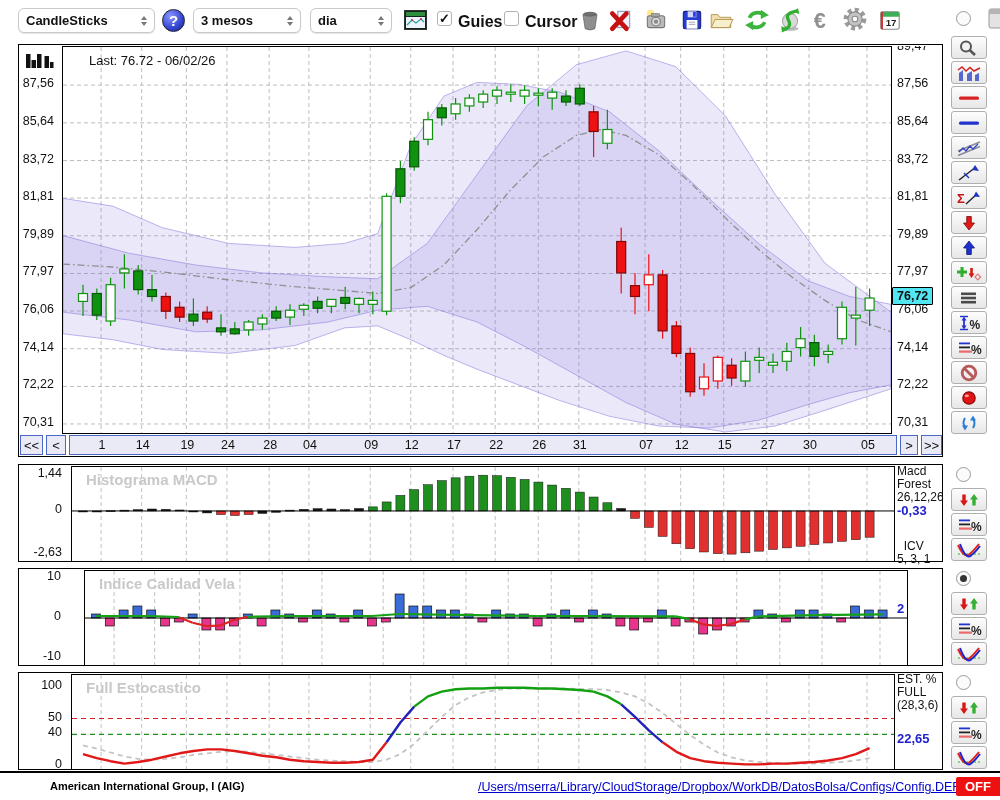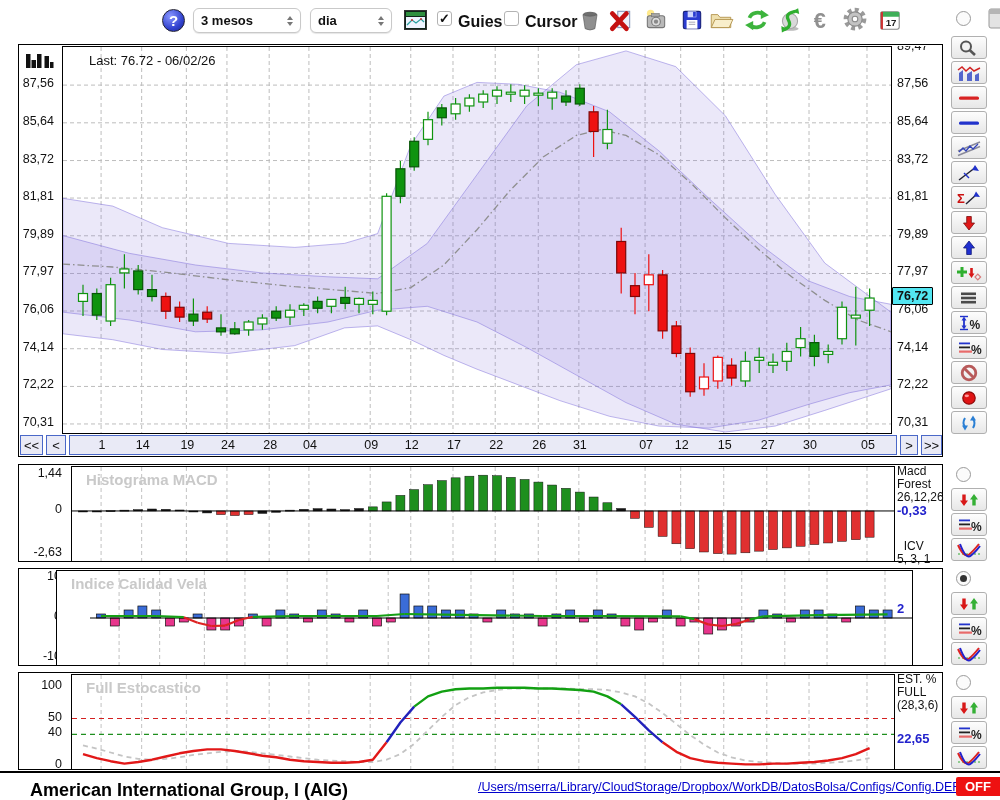--- a/index.html
+++ b/index.html
@@ -38,31 +38,38 @@
           display:flex;align-items:center;justify-content:center;box-sizing:border-box;}
   .datestrip{border:1px solid #4a68c8;background:#e9eaf6;box-sizing:border-box;}
   .datelab{position:absolute;top:2px;font-size:12.5px;color:#111;width:22px;text-align:center;}
   
   .sbtn{width:36px;height:23px;border:1px solid #b0b0b0;border-radius:3px;
         background:linear-gradient(#fdfdfd,#e7e7e7);display:flex;align-items:center;justify-content:center;box-sizing:border-box;}
   .radio{width:15px;height:15px;border-radius:50%;border:1.5px solid #9a9a9a;background:#fbfbfb;box-sizing:border-box;}
   .radio.on::after{content:"";display:block;width:7px;height:7px;border-radius:50%;background:#333;margin:2.5px auto;}
   
   .statusbar{left:0;top:771px;width:1000px;height:29px;border-top:2px solid #000;background:#fff;}
-  .sym{font-size:18px;font-weight:bold;color:#000;}
+  .sym{font-size:11px;font-weight:bold;color:#000;margin-left:20px;}
   .cfg{font-size:12.5px;color:#0000cc;text-decoration:underline;}
   .offbox{background:#ee1111;color:#fff;font-weight:bold;font-size:13px;
           padding:2px 0 2px 9px;width:70px;border-radius:2px;}
 </style>
 </head>
 <body>
 
 <div class="app">
 
   <div class="abs toolbar">
+    <div class="abs select" style="left:18px;top:8px;width:137px;">
+      <span class="lbl">CandleSticks</span>
+      <span class="chev">
+          <i class="up"></i>
+          <i class="dn"></i>
+        </span>
+    </div>
     <div class="abs helpbtn" style="left:162px;top:9px;">
       <span>?</span>
     </div>
     <div class="abs select" style="left:193px;top:8px;width:108px;">
       <span class="lbl">3 mesos</span>
       <span class="chev">
           <i class="up"></i>
           <i class="dn"></i>
         </span>
     </div>
@@ -454,21 +461,21 @@
     <div>26,12,26</div>
   </div>
   <div class="abs bluval" style="left:897px;top:503px;">-0,33</div>
 
   <div class="abs outerbox" style="left:18px;top:568px;width:925px;height:98px;"></div>
   <div class="abs" id="icv-gutter" style="left:17px;top:570px;width:48px;height:77px;">
       <span class="axlab" style="top: -1px; right: 4px;">10</span>
       <span class="axlab" style="top: 39px; right: 4px;">0</span>
       <span class="axlab" style="top: 79px; right: 4px;">-10</span>
     </div>
-  <div class="abs plot" style="left:56px;top:570px;width:822px;height:94px;padding-left:33px;">
+  <div class="abs plot" style="left:84px;top:570px;width:822px;height:94px;">
     <svg id="icv-svg" width="822" height="94" style="display:block;">
         <line x1="29.088" y1="0" x2="29.088" y2="94" stroke="#c2c2c2" stroke-width="1" stroke-dasharray="4 3"></line>
         <line x1="69.66" y1="0" x2="69.66" y2="94" stroke="#c2c2c2" stroke-width="1" stroke-dasharray="4 3"></line>
         <line x1="114.372" y1="0" x2="114.372" y2="94" stroke="#c2c2c2" stroke-width="1" stroke-dasharray="4 3"></line>
         <line x1="154.94400000000002" y1="0" x2="154.94400000000002" y2="94" stroke="#c2c2c2" stroke-width="1" stroke-dasharray="4 3"></line>
         <line x1="197.172" y1="0" x2="197.172" y2="94" stroke="#c2c2c2" stroke-width="1" stroke-dasharray="4 3"></line>
         <line x1="236.916" y1="0" x2="236.916" y2="94" stroke="#c2c2c2" stroke-width="1" stroke-dasharray="4 3"></line>
         <line x1="298.188" y1="0" x2="298.188" y2="94" stroke="#c2c2c2" stroke-width="1" stroke-dasharray="4 3"></line>
         <line x1="338.76" y1="0" x2="338.76" y2="94" stroke="#c2c2c2" stroke-width="1" stroke-dasharray="4 3"></line>
         <line x1="380.988" y1="0" x2="380.988" y2="94" stroke="#c2c2c2" stroke-width="1" stroke-dasharray="4 3"></line>

